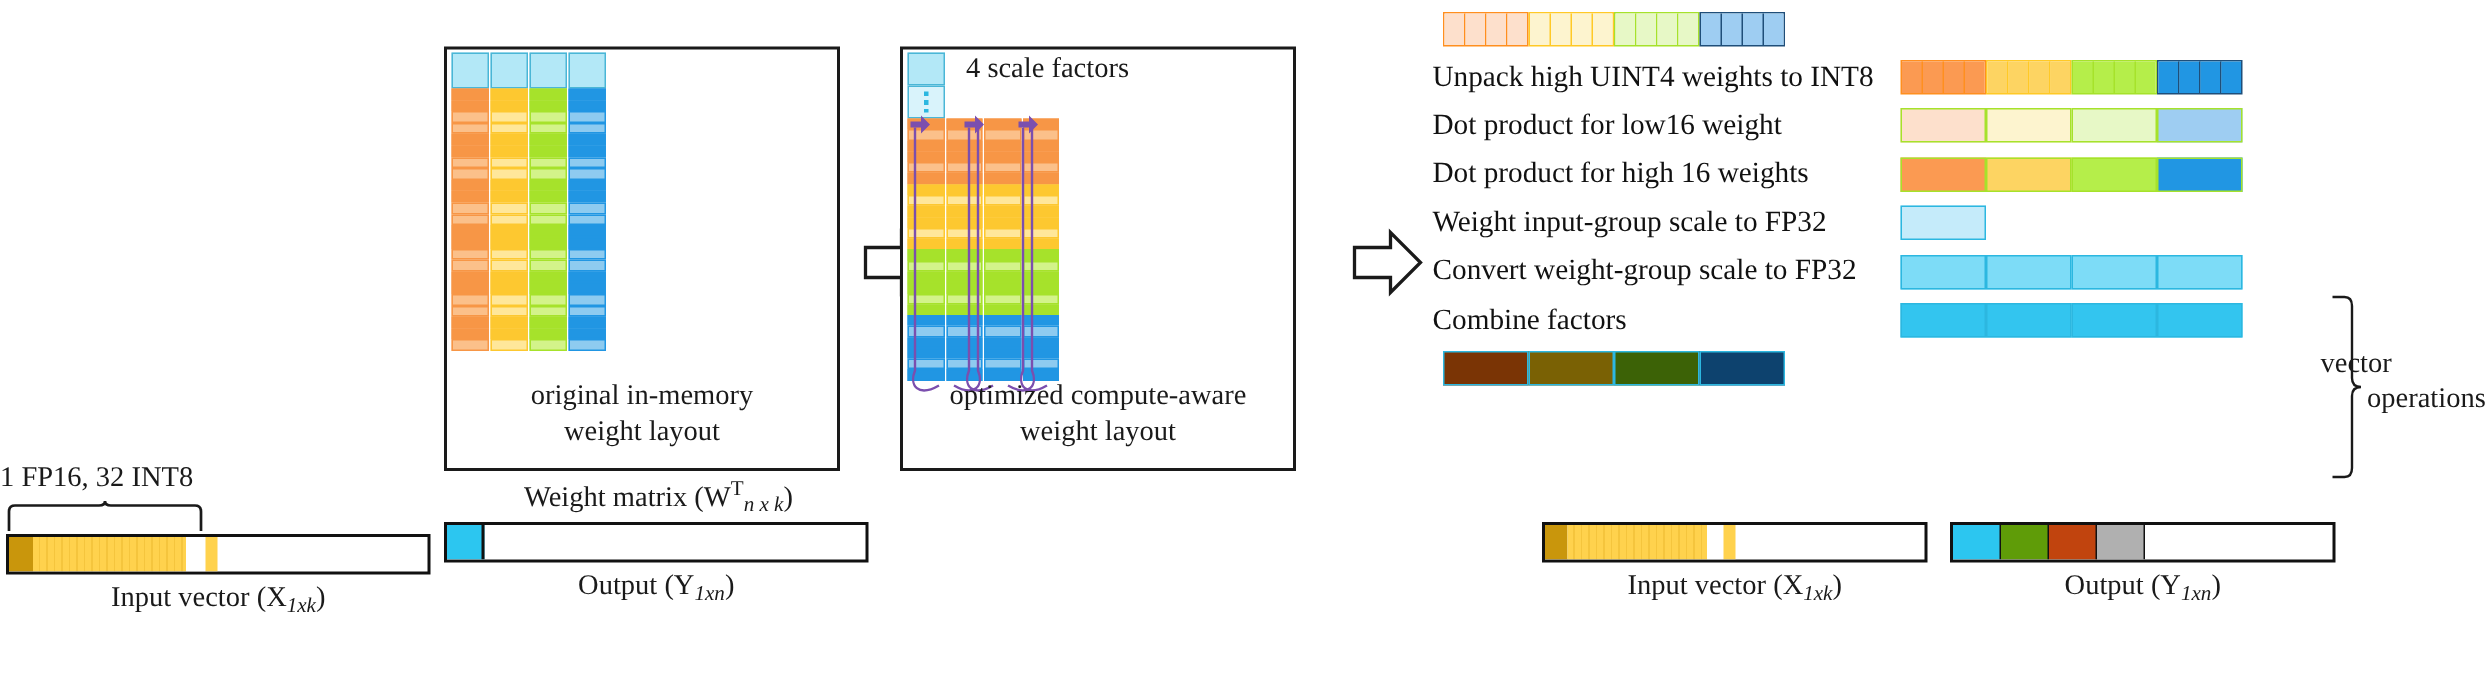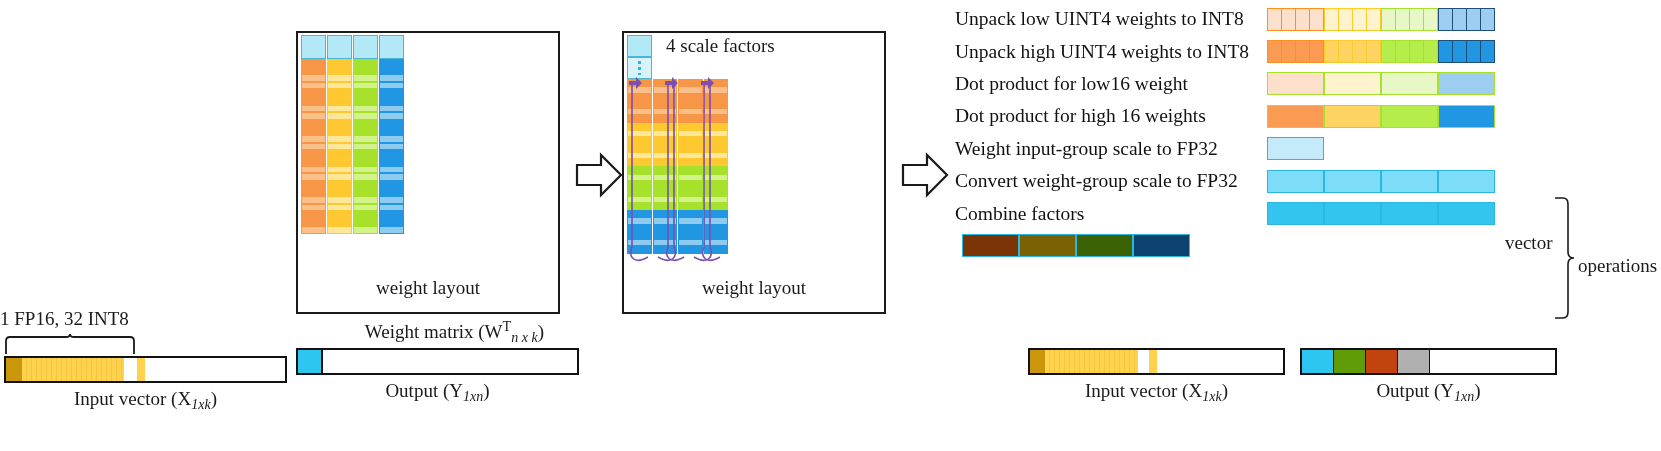--- a/index.html
+++ b/index.html
@@ -165,32 +165,33 @@
         <div style="flex: 1 1 0px; background: rgb(33, 150, 227); border: 0.8px solid rgb(33, 150, 227); box-sizing: border-box;"></div>
         <div style="flex: 1 1 0px; background: rgb(33, 150, 227); border: 0.8px solid rgb(33, 150, 227); box-sizing: border-box;"></div>
         <div style="flex: 1 1 0px; background: rgb(142, 203, 240); border: 0.8px solid rgb(33, 150, 227); box-sizing: border-box;"></div>
         <div style="flex: 1 1 0px; background: rgb(142, 203, 240); border: 0.8px solid rgb(33, 150, 227); box-sizing: border-box;"></div>
         <div style="flex: 1 1 0px; background: rgb(33, 150, 227); border: 0.8px solid rgb(33, 150, 227); box-sizing: border-box;"></div>
         <div style="flex: 1 1 0px; background: rgb(33, 150, 227); border: 0.8px solid rgb(33, 150, 227); box-sizing: border-box;"></div>
         <div style="flex: 1 1 0px; background: rgb(142, 203, 240); border: 0.8px solid rgb(33, 150, 227); box-sizing: border-box;"></div>
       </div>
     </div>
 
+  <div class="abs cap cap-c" style="left:0px;top:222px;width:264px;">original in-memory</div>
   <div class="abs cap cap-c" style="left:0px;top:246px;width:264px;">weight layout</div>
 </div>
 
-<div class="abs cap cap-c" style="left:280px;top:318px;width:264px;text-align:right;">
+<div class="abs cap cap-c" style="left:307px;top:318px;width:264px;">
   <span>Weight matrix (W</span><span class="sup">T</span><span class="sub ital">n x k</span><span>)</span>
 </div>
 
 <svg class="abs" width="48" height="46" style="left:575px;top:152px;">
   <path class="bigarrow" d="M2,13 L26,13 L26,3 L46,23 L26,43 L26,33 L2,33 Z"></path>
 </svg>
 
-<div class="abs" style="left:622px;top:31px;width:312px;height:283px;">
+<div class="abs" style="left:600px;top:31px;width:312px;height:283px;">
   <div class="panel" style="position:absolute;left:0;top:0;width:264px;height:283px;"></div>
 
   <div class="abs" style="left:5px;top:4px;width:25px;height:22px;background:#b3e8f7;border:1px solid #4ab6d6;box-sizing:border-box;"></div>
   <div class="abs" style="left:5px;top:26px;width:25px;height:22px;background:#d9f3fb;border:1px solid #4ab6d6;box-sizing:border-box;
               display:flex;align-items:center;justify-content:center;">
     <span style="display:inline-block;width:3px;height:14px;
                  background:repeating-linear-gradient(180deg,#2cb7e0 0 3px,transparent 3px 6px);"></span>
   </div>
 
   <div class="abs cap" style="left:44px;top:4px;">4 scale factors</div>
@@ -350,30 +351,30 @@
       <path d="M72,182 C86,190 92,182 88,172 L88,10"></path>
       <path d="M98,182 C84,190 78,182 82,172 L82,10"></path>
     </g>
     <g fill="#7b4fae">
       <path d="M28,10 l-6,-6 l0,4 l-7,0 l0,4 l7,0 l0,4 z" transform="translate(-8,-2)"></path>
       <path d="M64,10 l-6,-6 l0,4 l-7,0 l0,4 l7,0 l0,4 z" transform="translate(-8,-2)"></path>
       <path d="M100,10 l-6,-6 l0,4 l-7,0 l0,4 l7,0 l0,4 z" transform="translate(-8,-2)"></path>
     </g>
   </svg>
 
+  <div class="abs cap cap-c" style="left:0px;top:222px;width:264px;">optimized compute-aware</div>
   <div class="abs cap cap-c" style="left:0px;top:246px;width:264px;">weight layout</div>
 </div>
 
 <svg class="abs" width="48" height="46" style="left:901px;top:152px;">
   <path class="bigarrow" d="M2,13 L26,13 L26,3 L46,23 L26,43 L26,33 L2,33 Z"></path>
 </svg>
 
 <div class="abs" id="op-list" style="left:955px;top:3px;width:600px;">
     <div class="oprow" style="height: 32.4px;">
-      <div class="oplabel" style="width: 305px;">Unpack low UINT4 weights to INT8</div>
       <div class="opbar" style="margin-left: 7px;">
         <div style="display: flex; width: 57px; box-sizing: border-box; border: 1.6px solid rgb(255, 143, 31);">
           <div style="flex: 1 1 0px; background: rgb(253, 224, 204); border-right: 1.2px solid rgb(255, 143, 31); box-sizing: border-box;"></div>
           <div style="flex: 1 1 0px; background: rgb(253, 224, 204); border-right: 1.2px solid rgb(255, 143, 31); box-sizing: border-box;"></div>
           <div style="flex: 1 1 0px; background: rgb(253, 224, 204); border-right: 1.2px solid rgb(255, 143, 31); box-sizing: border-box;"></div>
           <div style="flex: 1 1 0px; background: rgb(253, 224, 204); border-right: none; box-sizing: border-box;"></div>
         </div>
         <div style="display: flex; width: 57px; box-sizing: border-box; border: 1.6px solid rgb(255, 201, 38);">
           <div style="flex: 1 1 0px; background: rgb(253, 244, 207); border-right: 1.2px solid rgb(255, 201, 38); box-sizing: border-box;"></div>
           <div style="flex: 1 1 0px; background: rgb(253, 244, 207); border-right: 1.2px solid rgb(255, 201, 38); box-sizing: border-box;"></div>
@@ -471,21 +472,21 @@
         <div style="width: 57px; background: rgb(122, 97, 4); border: 1.8px solid rgb(44, 183, 224); box-sizing: border-box;"></div>
         <div style="width: 57px; background: rgb(60, 98, 6); border: 1.8px solid rgb(44, 183, 224); box-sizing: border-box;"></div>
         <div style="width: 57px; background: rgb(13, 66, 110); border: 1.8px solid rgb(44, 183, 224); box-sizing: border-box;"></div>
       </div>
     </div>
   </div>
 
 <svg class="abs" width="30" height="125" style="left:1551px;top:196px;">
   <path class="brk2" d="M4,2 L12,2 Q17,2 17,8 L17,56 Q17,62 23,62 Q17,62 17,68 L17,116 Q17,122 12,122 L4,122"></path>
 </svg>
-<div class="abs cap" style="left:1505px;top:232px;">vector</div>
+<div class="abs cap" style="left:1547px;top:232px;">vector</div>
 <div class="abs cap" style="left:1578px;top:255px;">operations</div>
 
 <div class="abs" style="left:296px;top:348px;width:283px;height:60px;">
   <div class="vecbar" style="width:283px;height:27px;">
     <div class="cell" style="width:25px;background:#2cc6f0;border-right:2px solid #111;"></div>
   </div>
   <div class="abs cap" style="left:0px;top:32px;width:283px;text-align:center;">
     <span>Output (Y</span><span class="sub ital">1xn</span><span>)</span>
   </div>
 </div>

